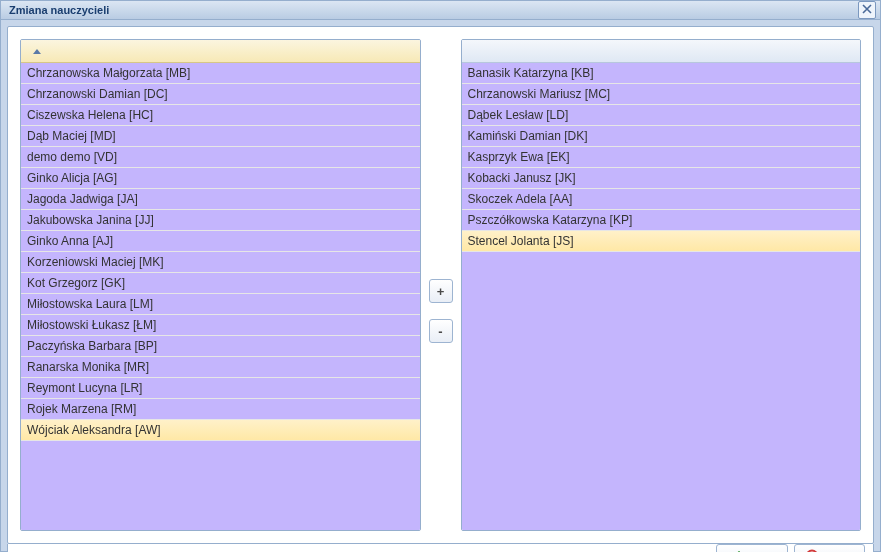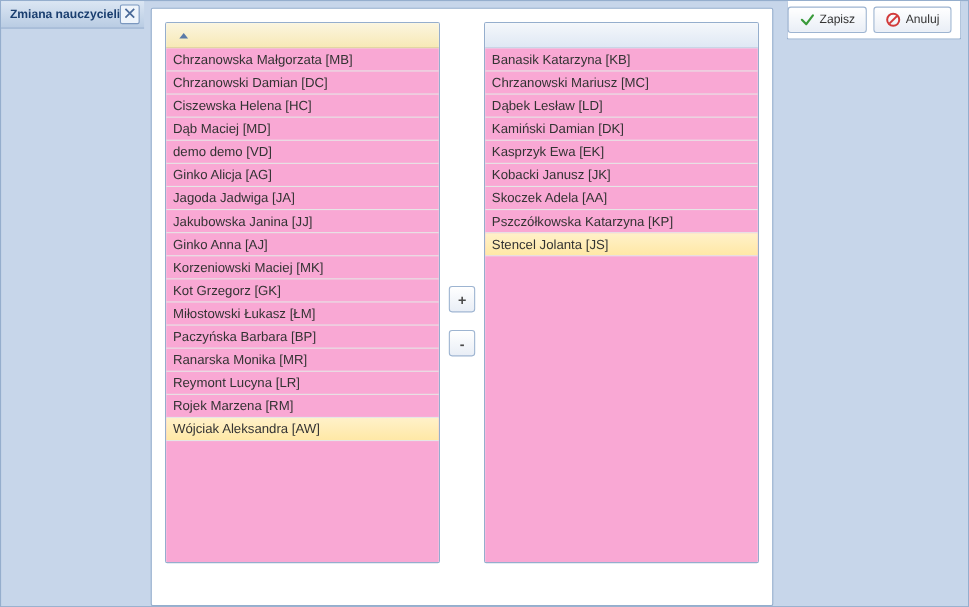--- a/index.html
+++ b/index.html
@@ -11,21 +11,21 @@
     color: #333;
   }
   .dialog {
     width: 881px;
     height: 552px;
     box-sizing: border-box;
     background: #c7d6ea;
     border: 1px solid #95aecd;
     position: relative;
     display: flex;
-    flex-direction: row;
+    flex-direction: column;
   }
   .titlebar {
     height: 24px;
     background: linear-gradient(#dbe6f3, #b9cce3);
     border-bottom: 1px solid #95aecd;
     display: flex;
     align-items: center;
     justify-content: space-between;
     padding: 0 4px 0 8px;
     color: #1a3e6f;
@@ -83,21 +83,21 @@
   }
   .sort-arrow {
     width: 0; height: 0;
     border-left: 4px solid transparent;
     border-right: 4px solid transparent;
     border-bottom: 5px solid #5a7aa8;
   }
   .list-rows {
     flex: 1;
     overflow: hidden;
-    background: #f9a8d4;
+    background: #c4b5fd;
   }
   .row {
     height: 20px;
     line-height: 20px;
     padding: 0 6px;
     border-bottom: 1px solid #e6e6e6;
     color: #333;
     cursor: default;
     white-space: nowrap;
     overflow: hidden;
@@ -184,20 +184,21 @@
             <div class="row">Chrzanowski Damian [DC]</div>
             <div class="row">Ciszewska Helena [HC]</div>
             <div class="row">Dąb Maciej [MD]</div>
             <div class="row">demo demo [VD]</div>
             <div class="row">Ginko Alicja [AG]</div>
             <div class="row">Jagoda Jadwiga [JA]</div>
             <div class="row">Jakubowska Janina [JJ]</div>
             <div class="row">Ginko Anna [AJ]</div>
             <div class="row">Korzeniowski Maciej [MK]</div>
             <div class="row">Kot Grzegorz [GK]</div>
+            <div class="row">Miłostowska Laura [LM]</div>
             <div class="row">Miłostowski Łukasz [ŁM]</div>
             <div class="row">Paczyńska Barbara [BP]</div>
             <div class="row">Ranarska Monika [MR]</div>
             <div class="row">Reymont Lucyna [LR]</div>
             <div class="row">Rojek Marzena [RM]</div>
             <div class="row selected">Wójciak Aleksandra [AW]</div>
           </div>
       </div>
 
       <div class="middle">

